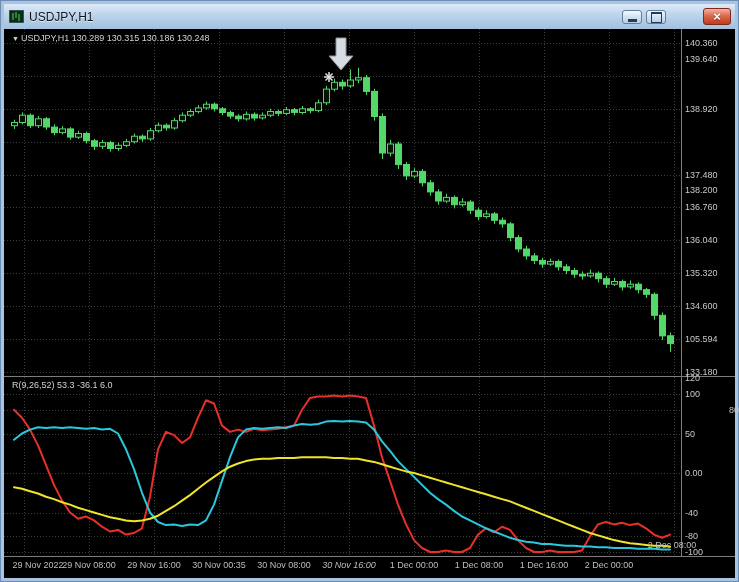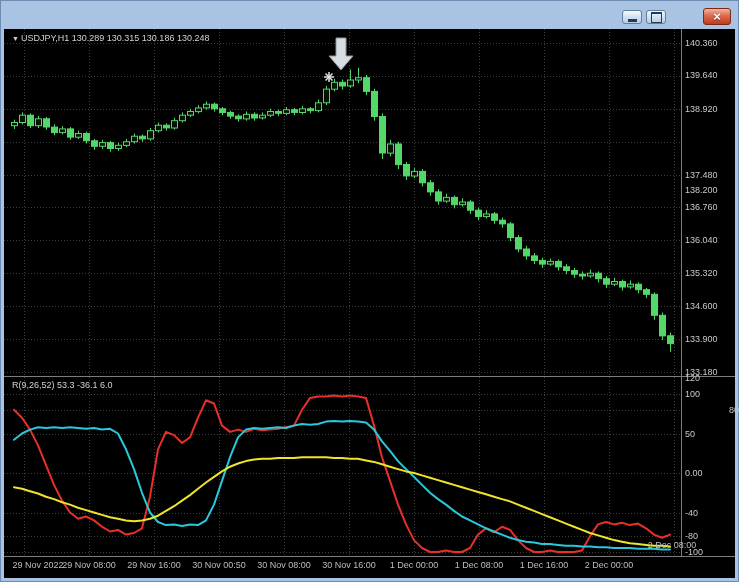--- a/index.html
+++ b/index.html
@@ -24,20 +24,29 @@
   .axlab{position:absolute;font-size:9px;color:#c9c9c9;white-space:nowrap;}
   .tlab{color:#bdbdbd;}
   .pane-label{position:absolute;font-size:9px;color:#cdd3d8;white-space:nowrap;z-index:3;}
   .dd-icon{font-size:7px;margin-right:2px;color:#cdd3d8;}
 </style>
 </head>
 <body>
 
 <div class="window">
 
+  <div class="titlebar">
+    <svg class="app-icon" width="15" height="13">
+      <rect x="0" y="0" width="15" height="13" fill="#0b2b12" stroke="#5a7aa0"></rect>
+      <line x1="4" y1="3" x2="4" y2="10" stroke="#53d769"></line>
+      <line x1="7" y1="2" x2="7" y2="8" stroke="#53d769"></line>
+      <line x1="10" y1="4" x2="10" y2="11" stroke="#53d769"></line>
+    </svg>
+    <span class="title">USDJPY,H1</span>
+  </div>
 
   <button class="winbtn btn-min">
     <span class="glyph-min"></span>
   </button>
   <button class="winbtn btn-max">
     <span class="glyph-max"></span>
   </button>
   <button class="winbtn btn-close">
     <span>×</span>
   </button>
@@ -248,44 +257,44 @@
         <path d="M336 38 h10 v18 h7 L341 70 L329 56 h7 Z" fill="#d7dde2" stroke="#8d959c" stroke-width="1"></path>
         <line x1="329" y1="72" x2="329" y2="82" stroke="#e2e2e2" stroke-width="1.5"></line>
         <line x1="324" y1="77" x2="334" y2="77" stroke="#e2e2e2" stroke-width="1.5"></line>
         <line x1="325.5" y1="73.5" x2="332.5" y2="80.5" stroke="#e2e2e2" stroke-width="1.5"></line>
         <line x1="325.5" y1="80.5" x2="332.5" y2="73.5" stroke="#e2e2e2" stroke-width="1.5"></line>
       </svg>
   </div>
 
   <div id="labels">
       <div class="axlab" style="left: 685px; top: 38px;">140.360</div>
-      <div class="axlab" style="left: 685px; top: 70px;">139.640</div>
+      <div class="axlab" style="left: 685px; top: 54px;">139.640</div>
       <div class="axlab" style="left: 685px; top: 103.782px;">138.920</div>
       <div class="axlab" style="left: 685px; top: 136.673px; margin-top: 48px;">138.200</div>
       <div class="axlab" style="left: 685px; top: 169.564px;">137.480</div>
       <div class="axlab" style="left: 685px; top: 202.455px;">136.760</div>
       <div class="axlab" style="left: 685px; top: 235.346px;">136.040</div>
       <div class="axlab" style="left: 685px; top: 268.237px; text-align: center;">135.320</div>
       <div class="axlab" style="left: 685px; top: 301.128px;">134.600</div>
-      <div class="axlab" style="left: 685px; top: 334.019px;">133.900</div>
+      <div class="axlab" style="left: 685px; top: 334.019px;">105.594</div>
       <div class="axlab" style="left: 685px; top: 366.91px;">133.180</div>
       <div class="axlab" style="left: 685px; top: 373.2px;">120</div>
       <div class="axlab" style="left: 685px; top: 389px;">100</div>
       <div class="axlab" style="left: 685px; top: 404.8px; padding-left: 44px;">80</div>
       <div class="axlab" style="left: 685px; top: 428.5px;">50</div>
       <div class="axlab" style="left: 685px; top: 468px;">0.00</div>
       <div class="axlab" style="left: 685px; top: 507.5px;">-40</div>
       <div class="axlab" style="left: 685px; top: 531.2px;">-80</div>
       <div class="axlab" style="left: 685px; top: 547px;">-100</div>
       <div class="axlab tlab" style="left: 38px; top: 560px; transform: translateX(-50%);">29 Nov 2022</div>
       <div class="axlab tlab" style="left: 89px; top: 560px; transform: translateX(-50%);">29 Nov 08:00</div>
       <div class="axlab tlab" style="left: 154px; top: 560px; transform: translateX(-50%);">29 Nov 16:00</div>
-      <div class="axlab tlab" style="left: 219px; top: 560px; transform: translateX(-50%);">30 Nov 00:50</div>
+      <div class="axlab tlab" style="left: 219px; top: 560px; transform: translateX(-50%);">30 Nov 00:35</div>
       <div class="axlab tlab" style="left: 284px; top: 560px; transform: translateX(-50%); text-align: center;">30 Nov 08:00</div>
-      <div class="axlab tlab" style="left: 349px; top: 560px; transform: translateX(-50%);">30 Nov 16:00</div>
+      <div class="axlab tlab" style="left: 349px; top: 560px; transform: translateX(-50%); font-style: italic;">30 Nov 16:00</div>
       <div class="axlab tlab" style="left: 414px; top: 560px; transform: translateX(-50%);">1 Dec 00:00</div>
       <div class="axlab tlab" style="left: 479px; top: 560px; transform: translateX(-50%);">1 Dec 08:00</div>
       <div class="axlab tlab" style="left: 544px; top: 560px; transform: translateX(-50%);">1 Dec 16:00</div>
       <div class="axlab tlab" style="left: 609px; top: 560px; transform: translateX(-50%);">2 Dec 00:00</div>
       <div class="axlab tlab" style="left: 672px; top: 540px; transform: translateX(-50%);">2 Dec 08:00</div>
     </div>
 
   <div class="pane-label" style="left:12px;top:33px;"><span class="dd-icon">▼</span><span>USDJPY,H1 130.289 130.315 130.186 130.248</span></div>
 
   <div class="pane-label" style="left:12px;top:380px;">R(9,26,52) 53.3 -36.1 6.0</div>

